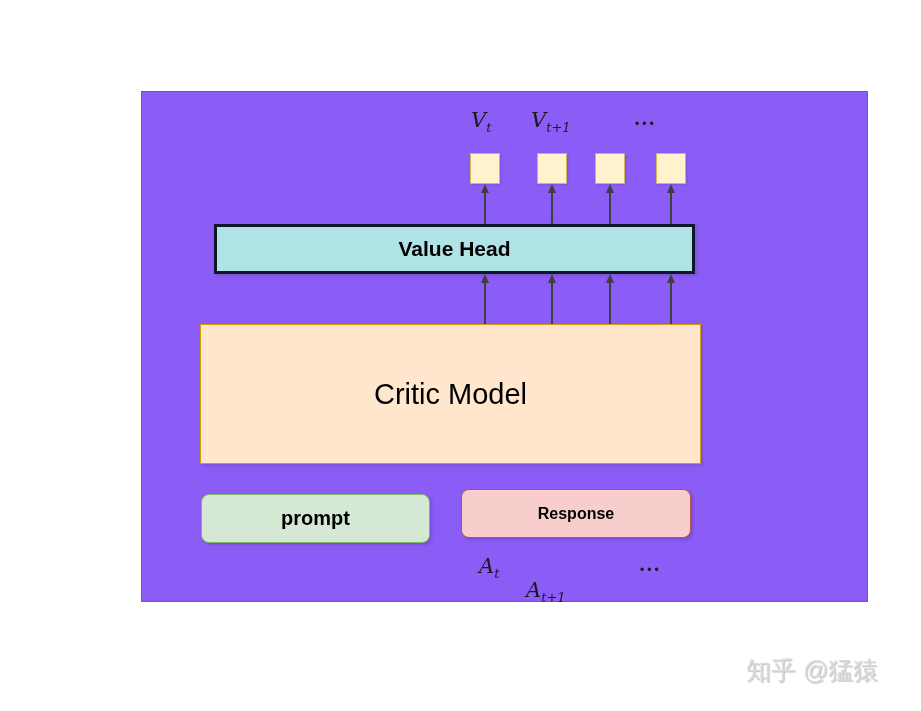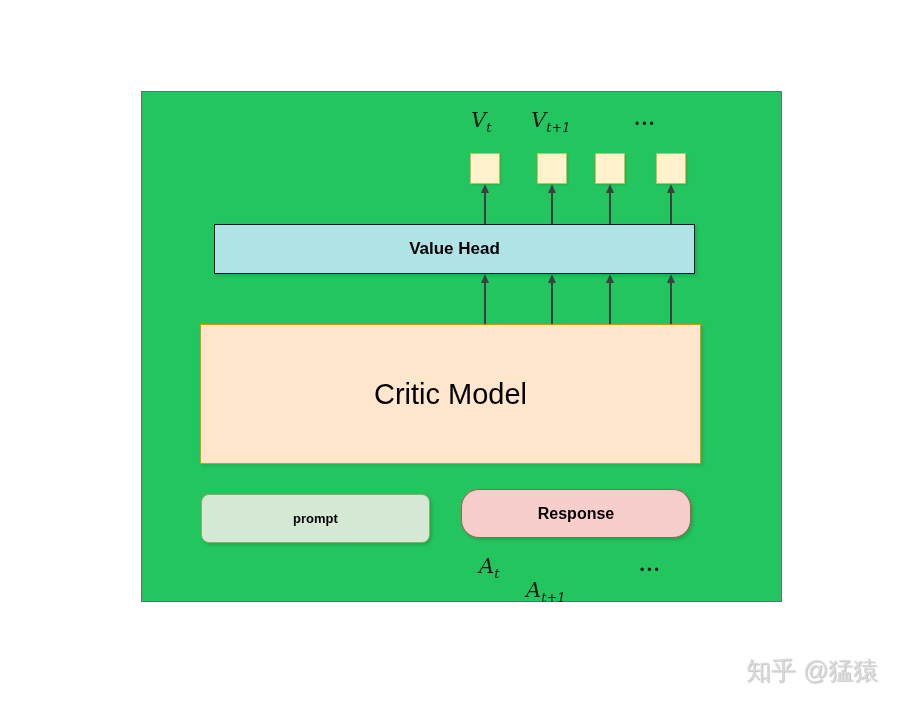--- a/index.html
+++ b/index.html
@@ -12,24 +12,24 @@
     position: relative;
     width: 921px;
     height: 711px;
     background: #ffffff;
     overflow: hidden;
   }
   .frame {
     position: absolute;
     left: 141px;
     top: 91px;
-    width: 641px;
+    width: 727px;
     height: 511px;
     box-sizing: border-box;
-    background: #22c55e;
+    background: #8b5cf6;
     border: 1px solid #6b6b6b;
   }
   
   .mathlabel {
     position: absolute;
     font-family: "DejaVu Serif", serif;
     font-size: 21px;
     color: #1a1a1a;
     white-space: nowrap;
   }
@@ -79,27 +79,27 @@
   .arrow-bottom { top: 190px; height: 42px; }
 
   .value-head {
     position: absolute;
     left: 72px;
     top: 132px;
     width: 481px;
     height: 50px;
     box-sizing: border-box;
     background: #b0e3e6;
-    border: 1px solid #0f172a;
+    border: 3px solid #0f172a;
     box-shadow: 2px 2px 3px rgba(0,0,0,0.12);
     display: flex;
     align-items: center;
     justify-content: center;
     font-weight: bold;
-    font-size: 17px;
+    font-size: 21px;
     color: #000000;
   }
   .critic-model {
     position: absolute;
     left: 58px;
     top: 232px;
     width: 501px;
     height: 140px;
     box-sizing: border-box;
     background: #ffe6cc;
@@ -120,33 +120,33 @@
     height: 49px;
     box-sizing: border-box;
     background: #d5e8d4;
     border: 1px solid #82b366;
     border-radius: 8px;
     box-shadow: 2px 2px 3px rgba(0,0,0,0.15);
     display: flex;
     align-items: center;
     justify-content: center;
     font-weight: bold;
-    font-size: 13px;
+    font-size: 20px;
     color: #000000;
   }
   .response-box {
     position: absolute;
     left: 319px;
     top: 397px;
     width: 230px;
     height: 49px;
     box-sizing: border-box;
     background: #f8cecc;
     border: 1px solid #b85450;
-    border-radius: 18px;
+    border-radius: 8px;
     box-shadow: 2px 2px 3px rgba(0,0,0,0.15);
     display: flex;
     align-items: center;
     justify-content: center;
     font-weight: bold;
     font-size: 16px;
     color: #000000;
   }
   .watermark {
     position: absolute;

